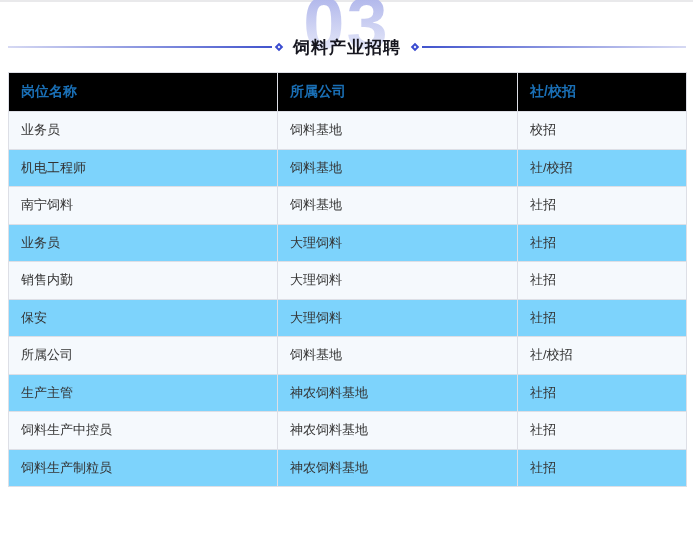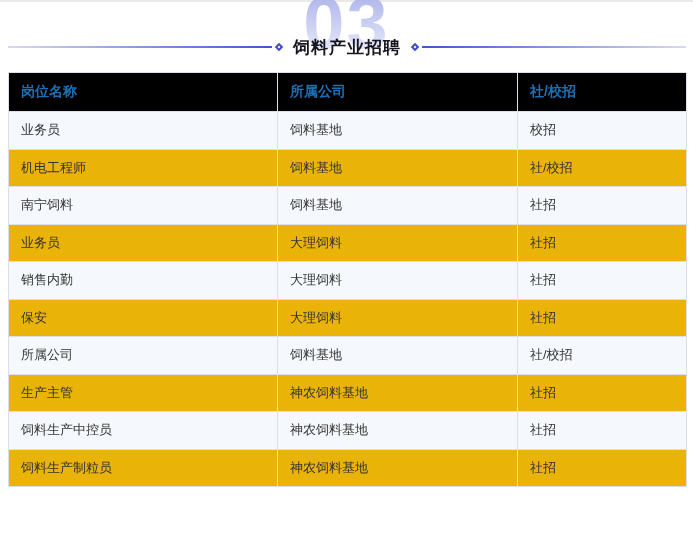--- a/index.html
+++ b/index.html
@@ -81,21 +81,21 @@
     height: 39px;
     color: #1a6fb5;
     font-size: 14px;
     font-weight: bold;
     background: #000000;
   }
   .jobs td {
     height: 37.5px;
     color: #333333;
     font-size: 13px;
-    background: #eab308;
+    background: #7dd3fc;
   }
   .jobs tbody tr:nth-child(odd) td { background: #f5f9fd; }
 </style>
 </head>
 <body>
 
 <div class="page">
 
   <div class="top-rule"></div>
 

